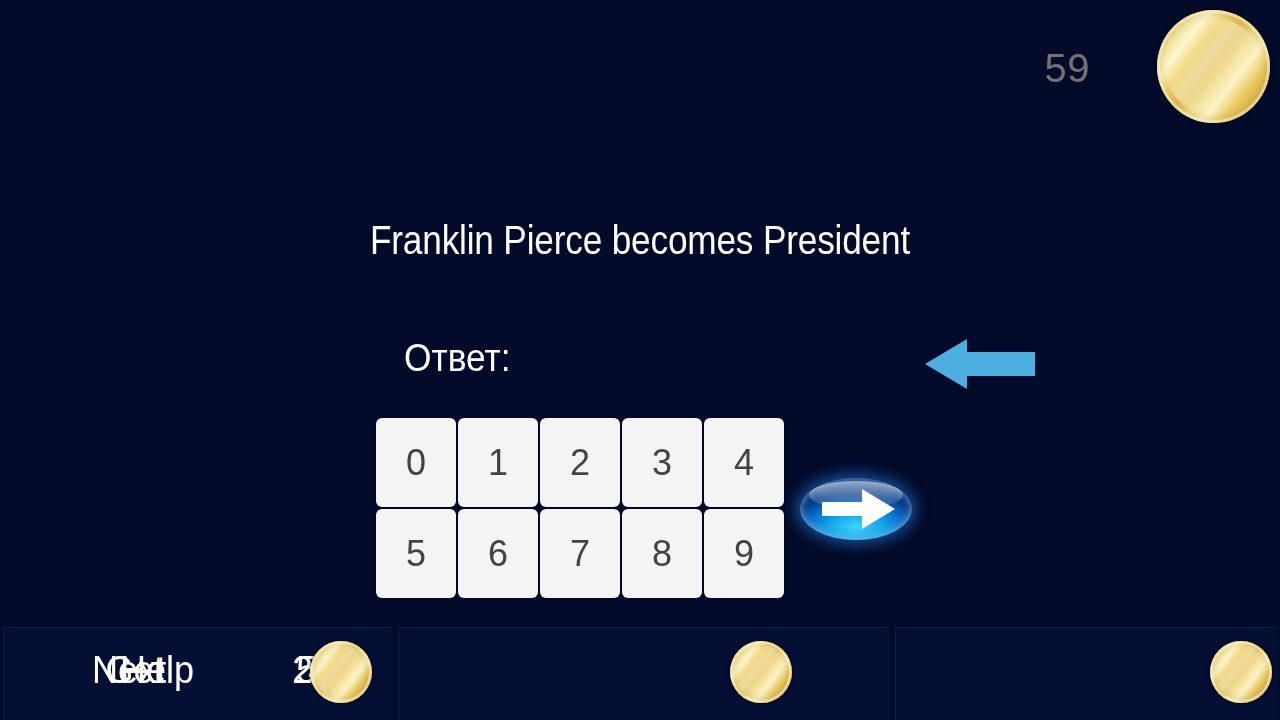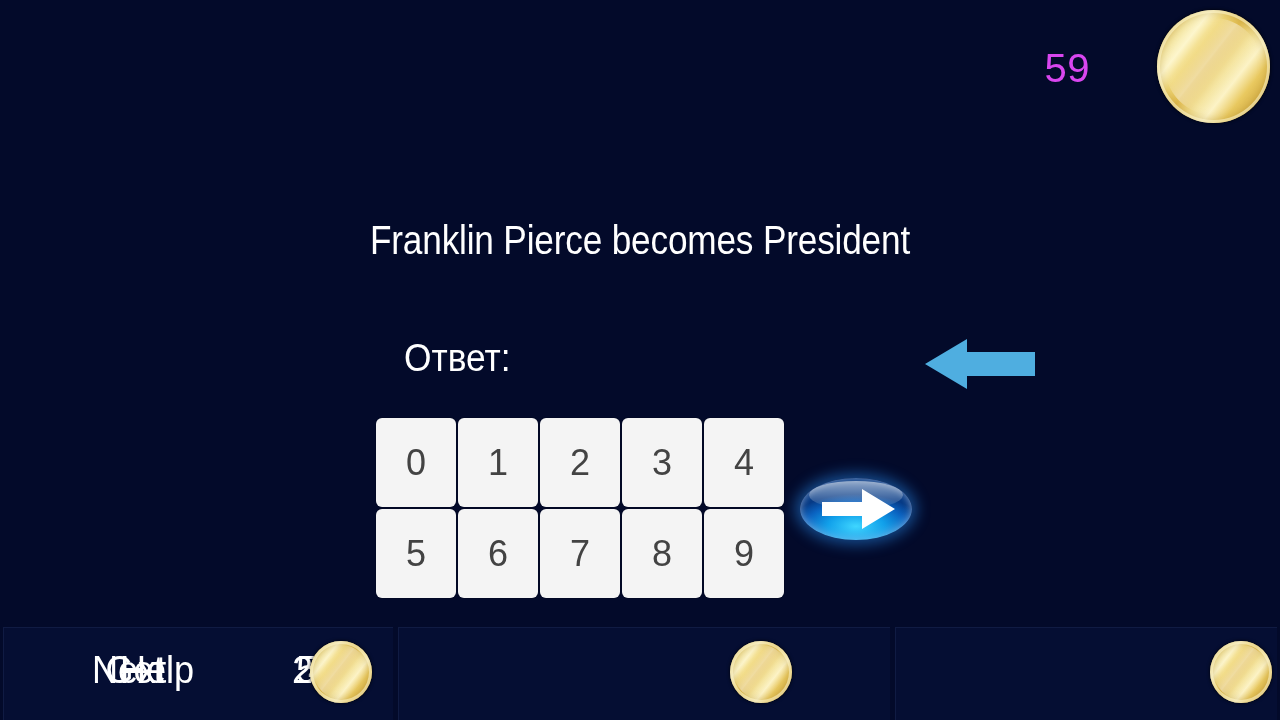--- a/index.html
+++ b/index.html
@@ -25,21 +25,21 @@
   }
 
   #coin-count {
     position: absolute;
     left: 1000px;
     top: 40px;
     width: 90px;
     height: 56px;
     line-height: 56px;
     text-align: right;
-    color: #d946ef;
+    color: #737373;
     font-size: 40px;
     letter-spacing: 0.5px;
   }
 
   
   .coin {
     border-radius: 50%;
     background:
       linear-gradient(128deg,
         #c8a23a 0%,

